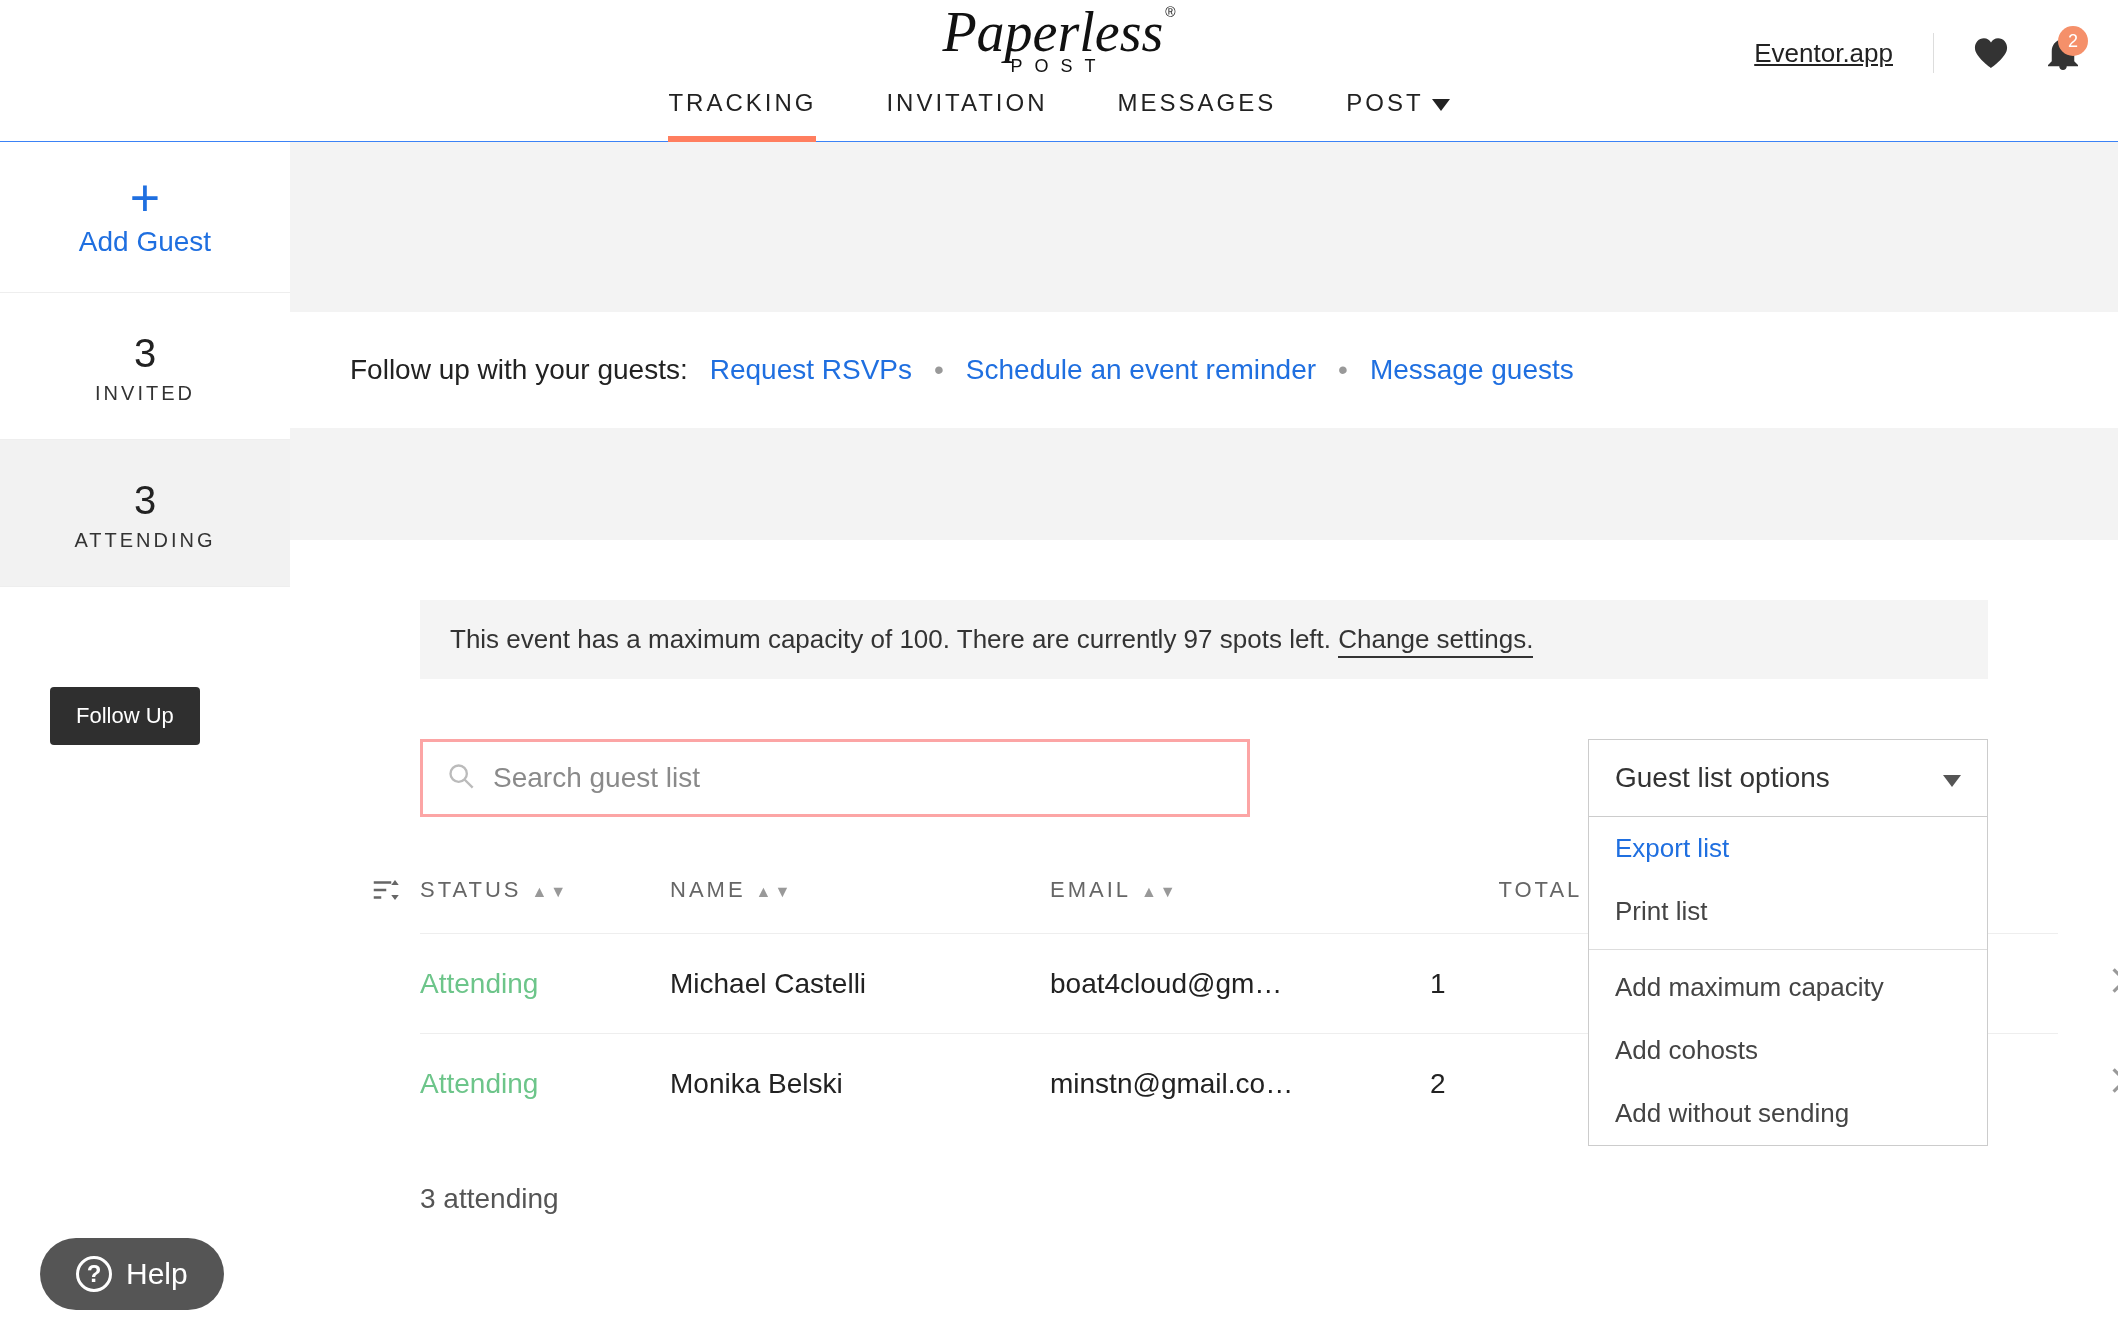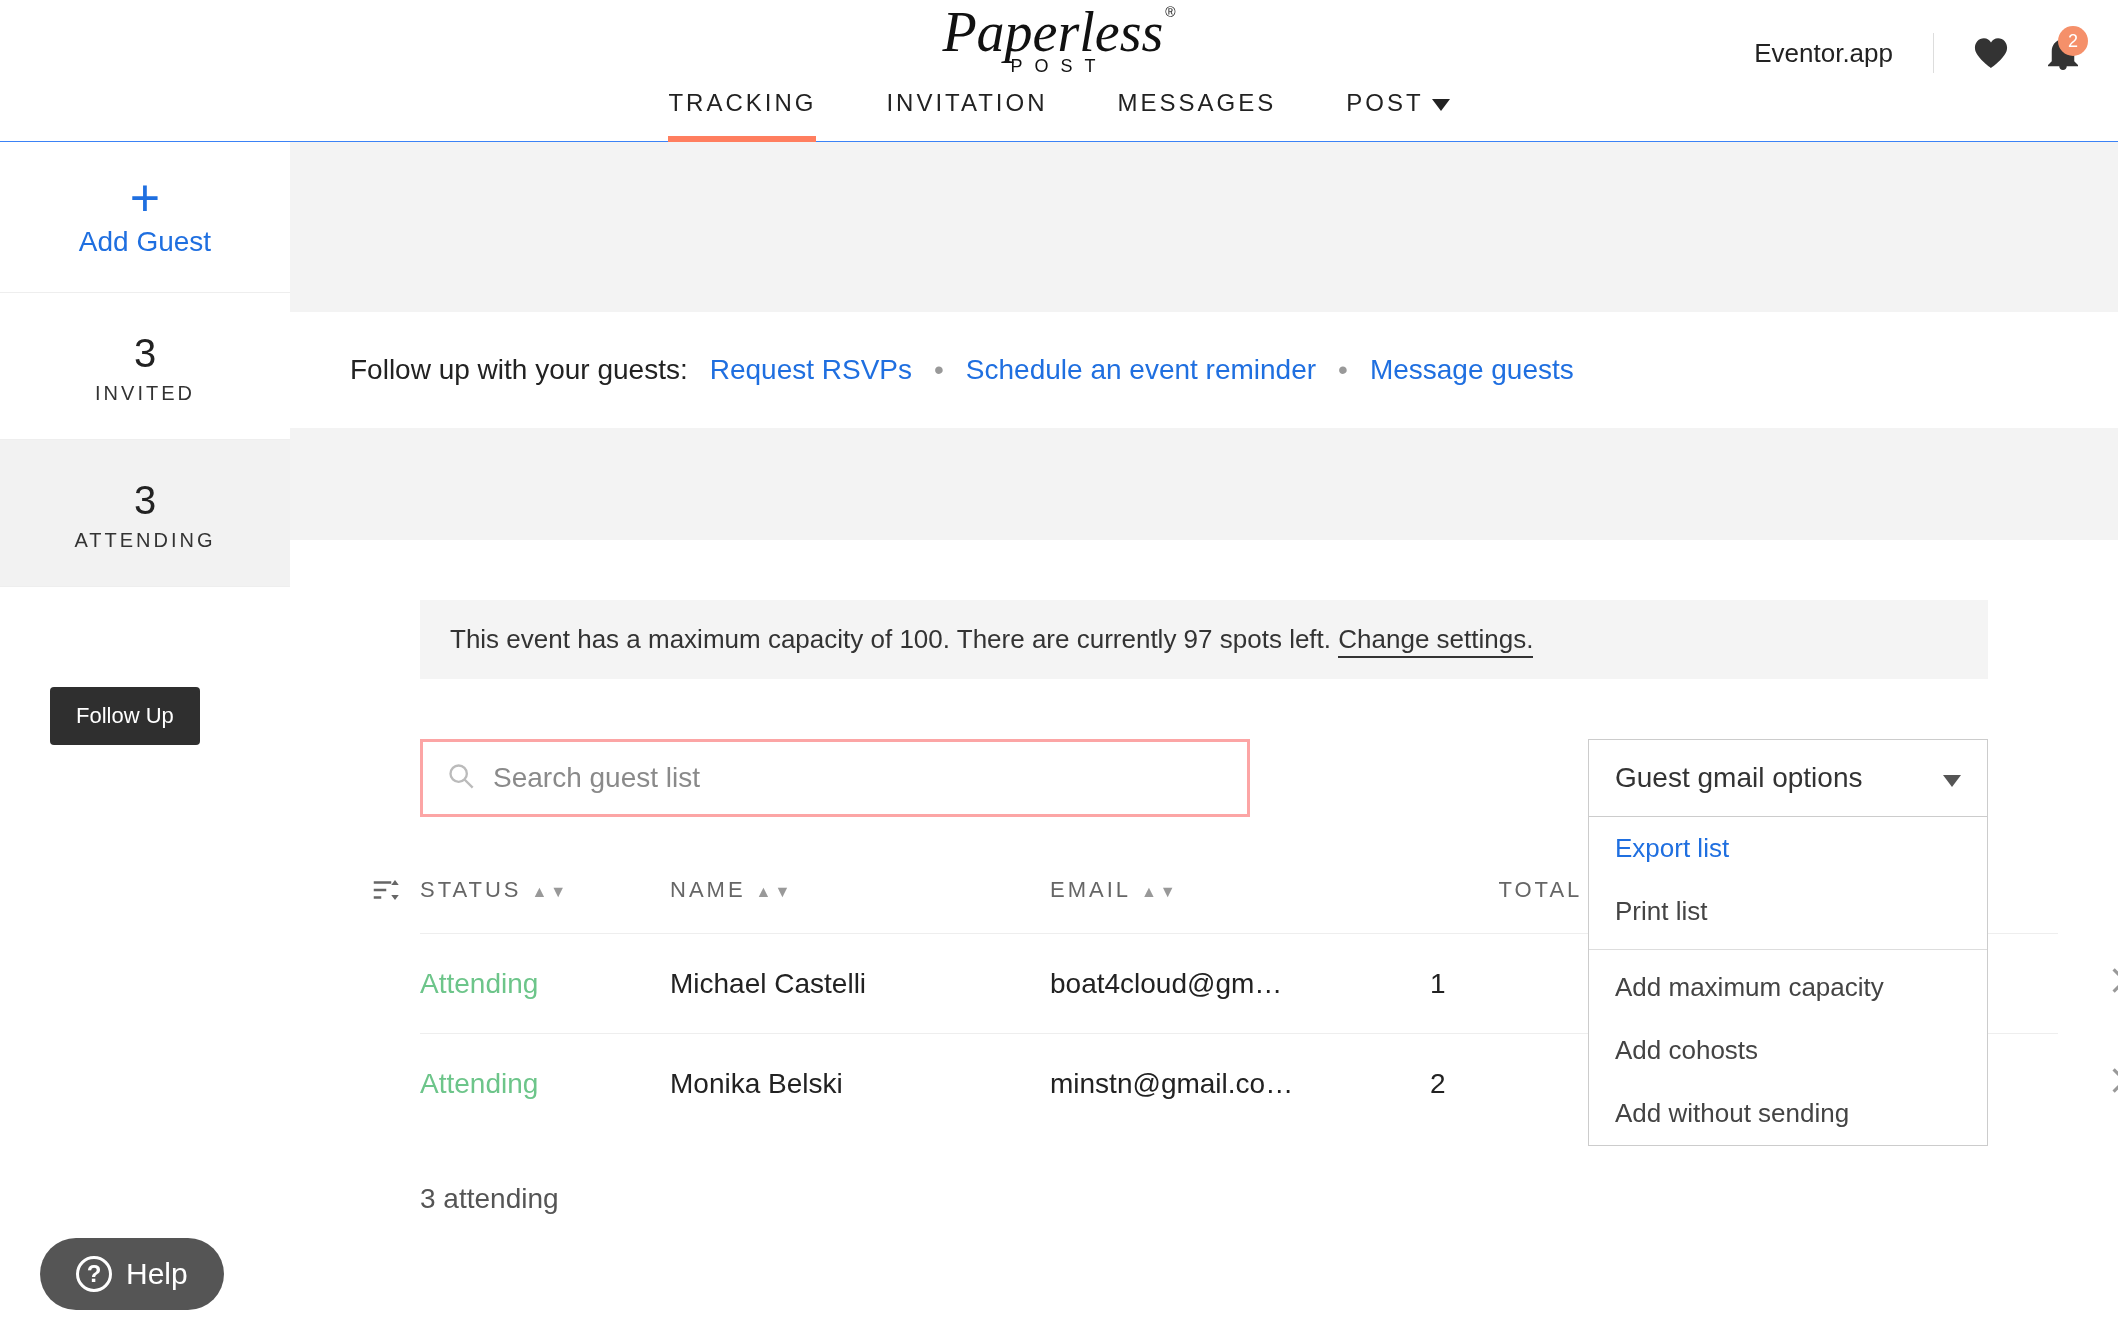--- a/index.html
+++ b/index.html
@@ -54,20 +54,21 @@
   margin-top: -4px;
 }
 .header-right {
   position: absolute;
   right: 40px;
   top: 0;
   height: 106px;
   display: flex;
   align-items: center;
   gap: 40px;
+  text-decoration: underline;
 }
 .app-name {
   font-size: 26px;
   color: #222;
 }
 .divider-v {
   width: 1px;
   height: 40px;
   background: #ddd;
 }
@@ -460,21 +461,21 @@
             <svg width="28" height="28" viewBox="0 0 24 24">
                 <circle cx="10" cy="10" r="7" fill="none" stroke="#bbb" stroke-width="2"></circle>
                 <line x1="15" y1="15" x2="22" y2="22" stroke="#bbb" stroke-width="2"></line>
               </svg>
           </span>
           <input type="text" placeholder="Search guest list" style="">
         </div>
 
         <div class="options-wrap">
           <div class="options-btn">
-            <span>Guest gmail options</span>
+            <span>Guest list options</span>
             <span>
               <svg width="18" height="12" viewBox="0 0 12 8">
                   <path fill="#555" d="M0 0h12L6 8z"></path>
                 </svg>
             </span>
           </div>
           <div class="options-menu">
             <div class="menu-item highlight">Export list</div>
             <div class="menu-item">Print list</div>
             <div class="menu-divider"></div>

